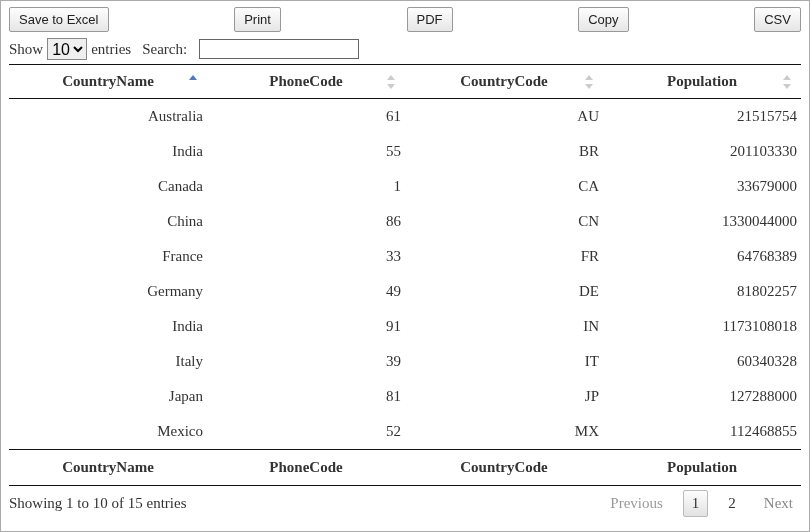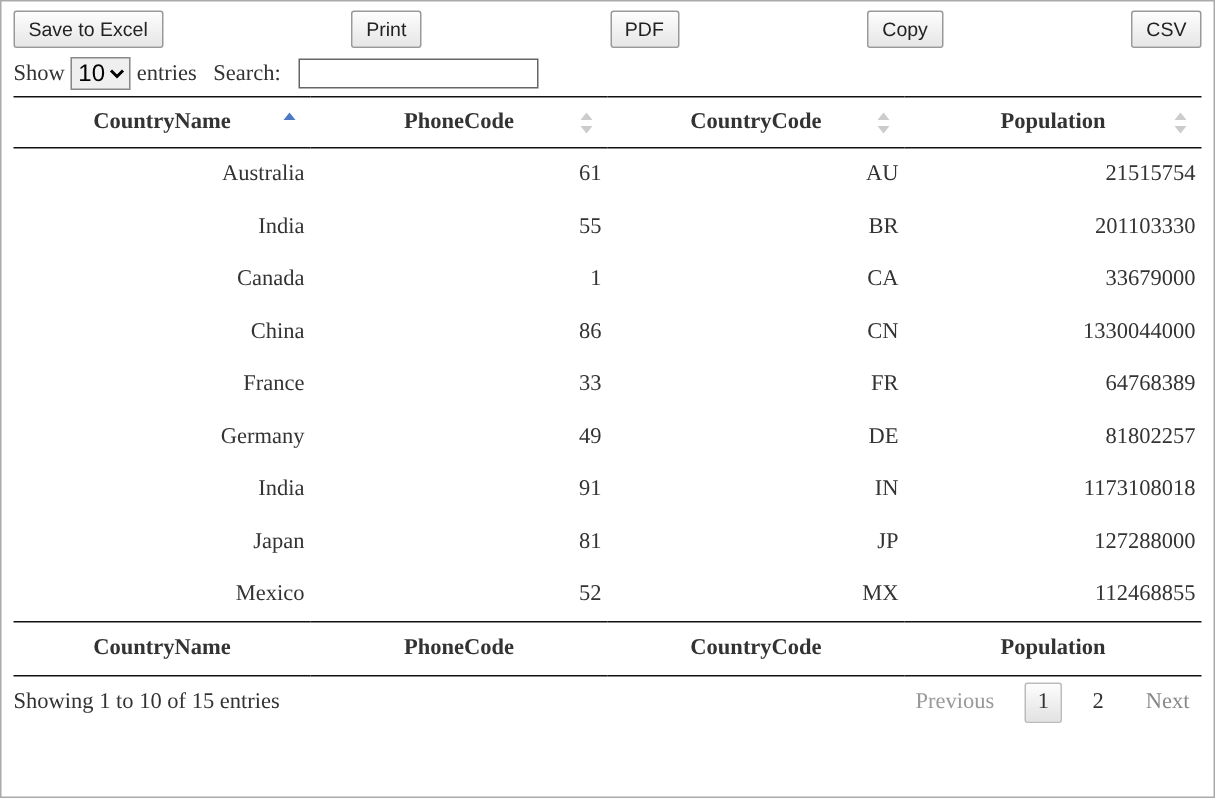--- a/index.html
+++ b/index.html
@@ -222,20 +222,26 @@
           <td>DE</td>
           <td>81802257</td>
         </tr>
         <tr>
           <td>India</td>
           <td>91</td>
           <td>IN</td>
           <td>1173108018</td>
         </tr>
         <tr>
+          <td>Italy</td>
+          <td>39</td>
+          <td>IT</td>
+          <td>60340328</td>
+        </tr>
+        <tr>
           <td>Japan</td>
           <td>81</td>
           <td>JP</td>
           <td>127288000</td>
         </tr>
         <tr>
           <td>Mexico</td>
           <td>52</td>
           <td>MX</td>
           <td>112468855</td>

